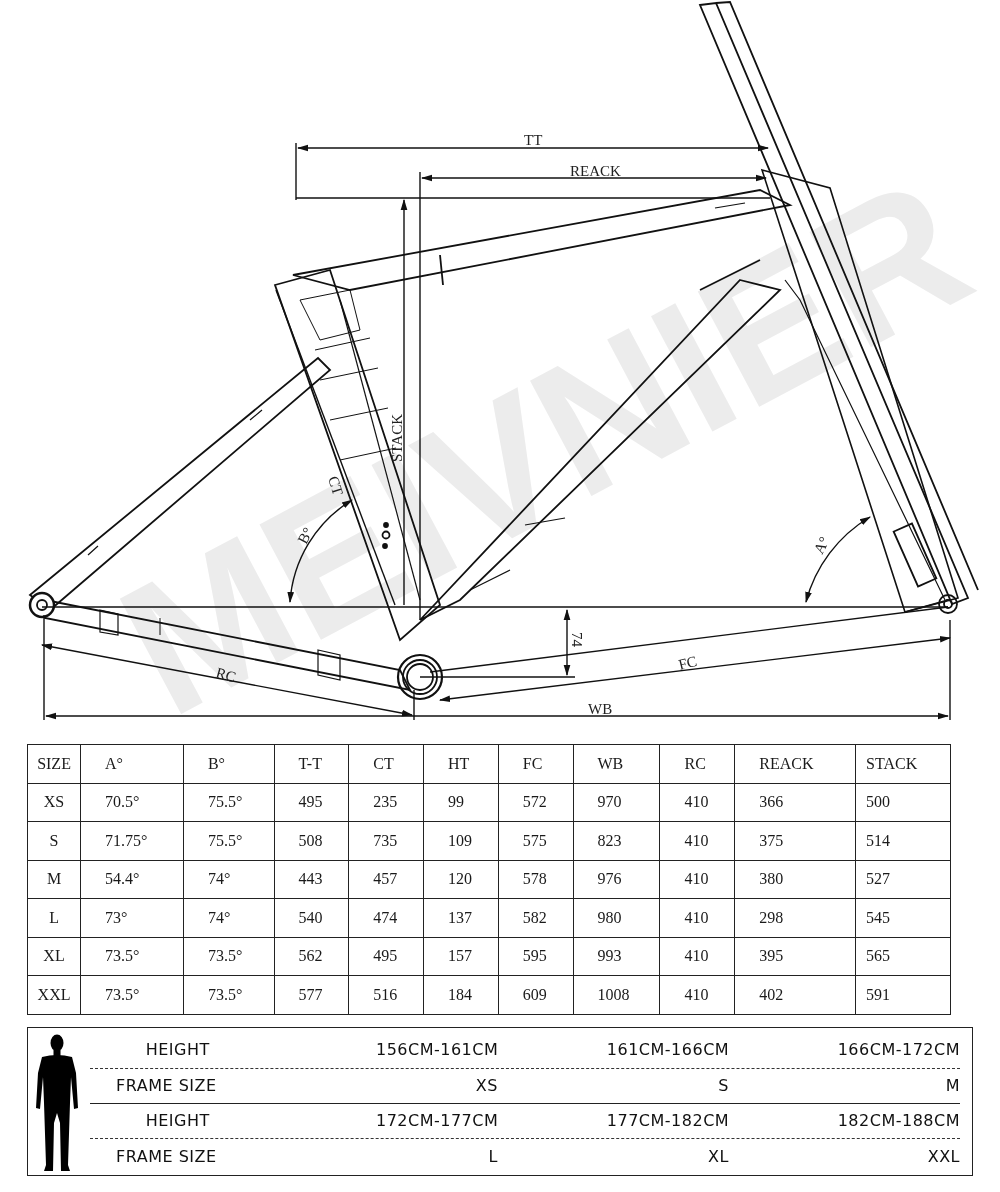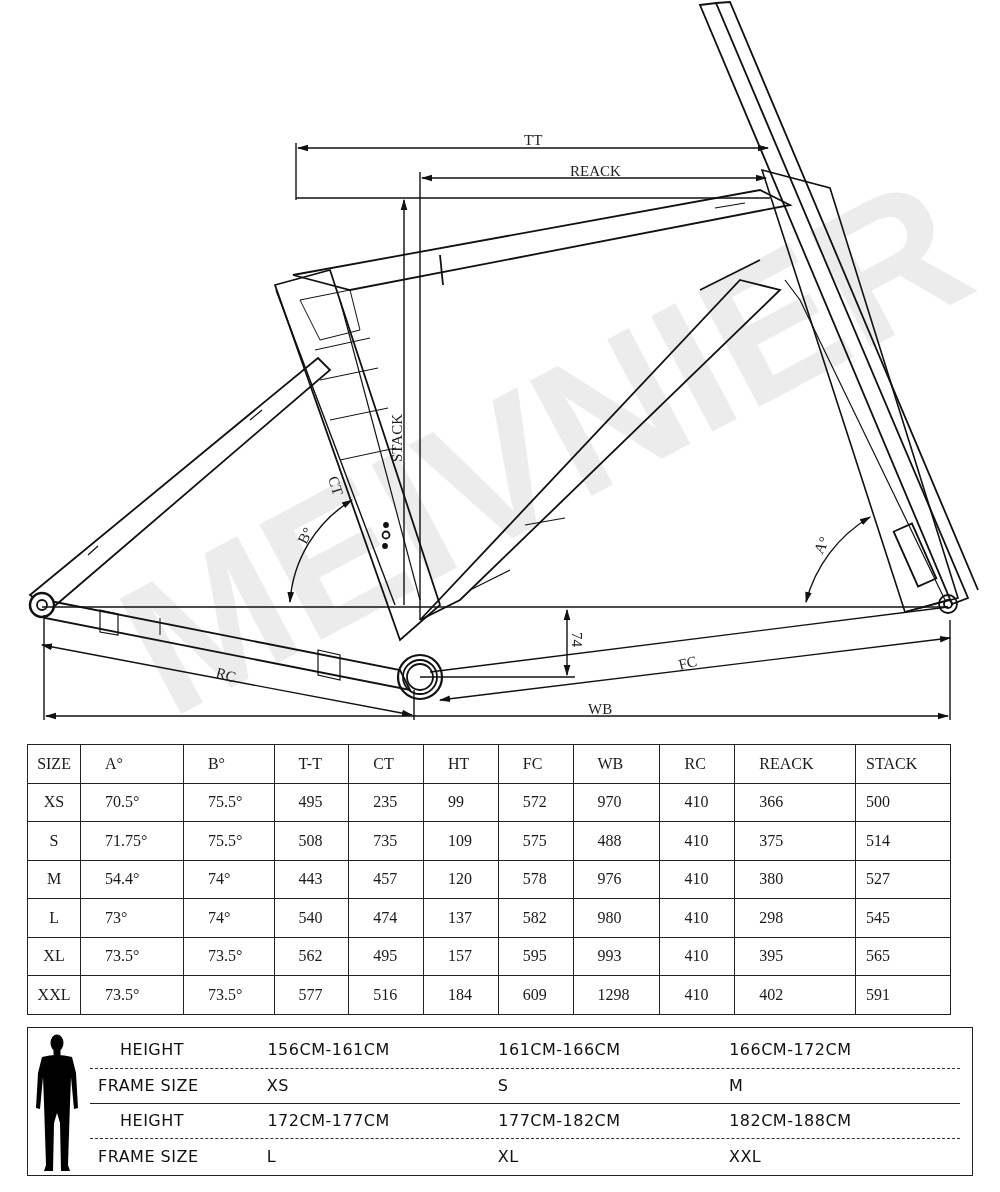--- a/index.html
+++ b/index.html
@@ -11,23 +11,23 @@
 
   #geo-table { position: absolute; left: 27px; top: 744px; border-collapse: collapse; width: 924px; }
   #geo-table th, #geo-table td { border: 1.5px solid #222; height: 38.5px; font-family: "Liberation Serif", serif; font-size: 16px; font-weight: normal; text-align: left; padding-left: 24px; color: #1a1a1a; }
   #geo-table th:first-child, #geo-table td:first-child { text-align: center; padding-left: 0; }
   #geo-table th:nth-child(11), #geo-table td:nth-child(11) { padding-left: 10px; }
   #geo-table th:nth-child(10), #geo-table td:nth-child(10) { padding-left: 24px; }
 
   #size-guide { position: absolute; left: 27px; top: 1027px; width: 946px; height: 149px; border: 1.5px solid #222; }
   .figure { position: absolute; left: 6px; top: 5px; width: 46px; height: 140px; }
   .sg-row { position: absolute; left: 62px; width: 870px; height: 34px; display: flex; align-items: center; font-family: "DejaVu Sans", sans-serif; font-size: 16px; letter-spacing: 0.5px; color: #111; }
-  .sg-label { width: 150px; padding-left: 30px; }
+  .sg-label { width: 150px; padding-left: 30px; text-align: center; }
   .sg-row.frame .sg-label { padding-left: 8px; }
-  .sg-val { width: 240px; text-align: left; }
+  .sg-val { width: 240px; text-align: right; }
   .sg-row .sg-val:nth-child(2) { margin-left: 32px; }
   .sg-line { position: absolute; left: 62px; width: 870px; height: 0; }
   .sg-line.dashed { border-top: 1px dashed #333; }
   .sg-line.solid { border-top: 1.5px solid #222; }
 </style>
 </head>
 <body>
 
 <div id="diagram">
   <svg viewBox="0 0 1000 730" xmlns="http://www.w3.org/2000/svg">
@@ -161,21 +161,21 @@
       <td>500</td>
     </tr>
     <tr>
       <td>S</td>
       <td>71.75°</td>
       <td>75.5°</td>
       <td>508</td>
       <td>735</td>
       <td>109</td>
       <td>575</td>
-      <td>488</td>
+      <td>823</td>
       <td>410</td>
       <td>375</td>
       <td>514</td>
     </tr>
     <tr>
       <td>M</td>
       <td>54.4°</td>
       <td>74°</td>
       <td>443</td>
       <td>457</td>
@@ -213,21 +213,21 @@
       <td>565</td>
     </tr>
     <tr>
       <td>XXL</td>
       <td>73.5°</td>
       <td>73.5°</td>
       <td>577</td>
       <td>516</td>
       <td>184</td>
       <td>609</td>
-      <td>1298</td>
+      <td>1008</td>
       <td>410</td>
       <td>402</td>
       <td>591</td>
     </tr>
   </tbody>
 </table>
 
 <div id="size-guide">
   <svg class="figure" viewBox="0 0 46 140" xmlns="http://www.w3.org/2000/svg">
     <g fill="#000">

